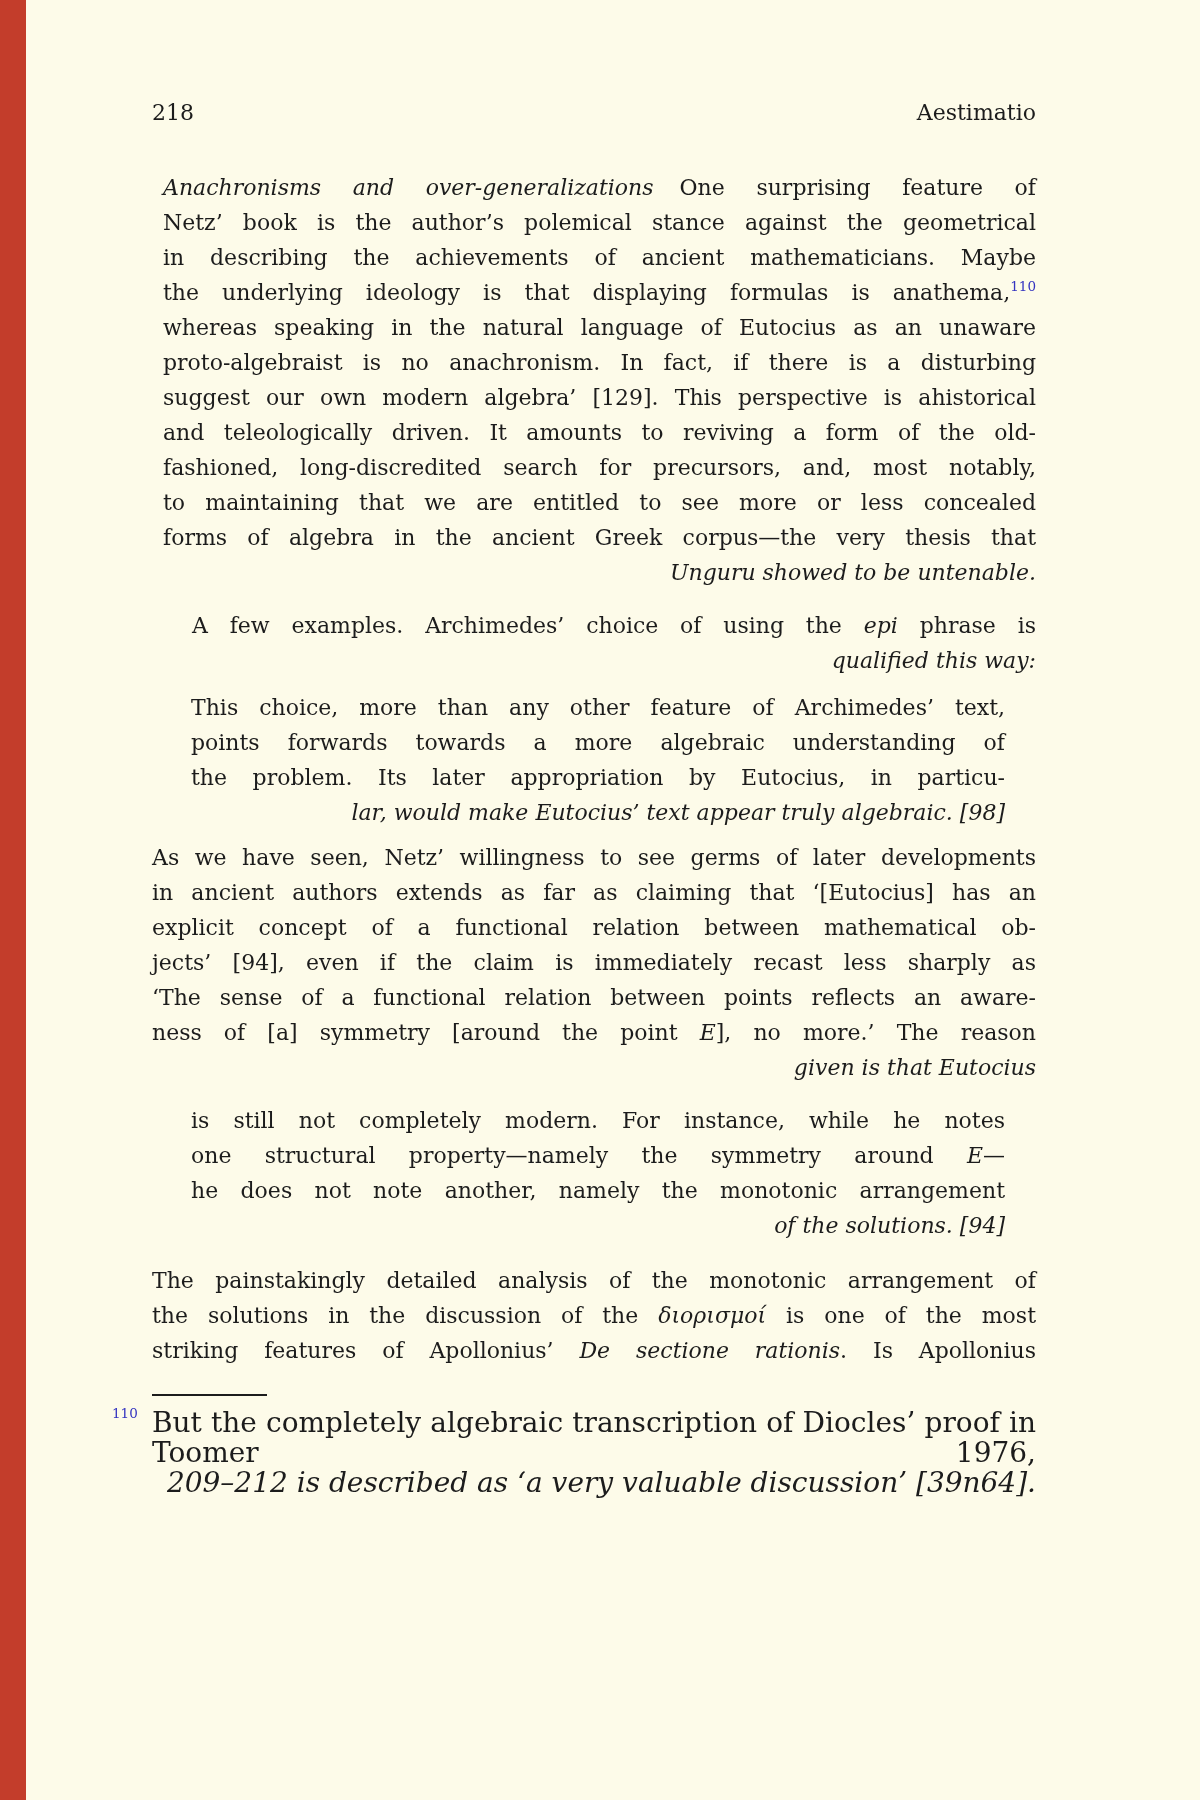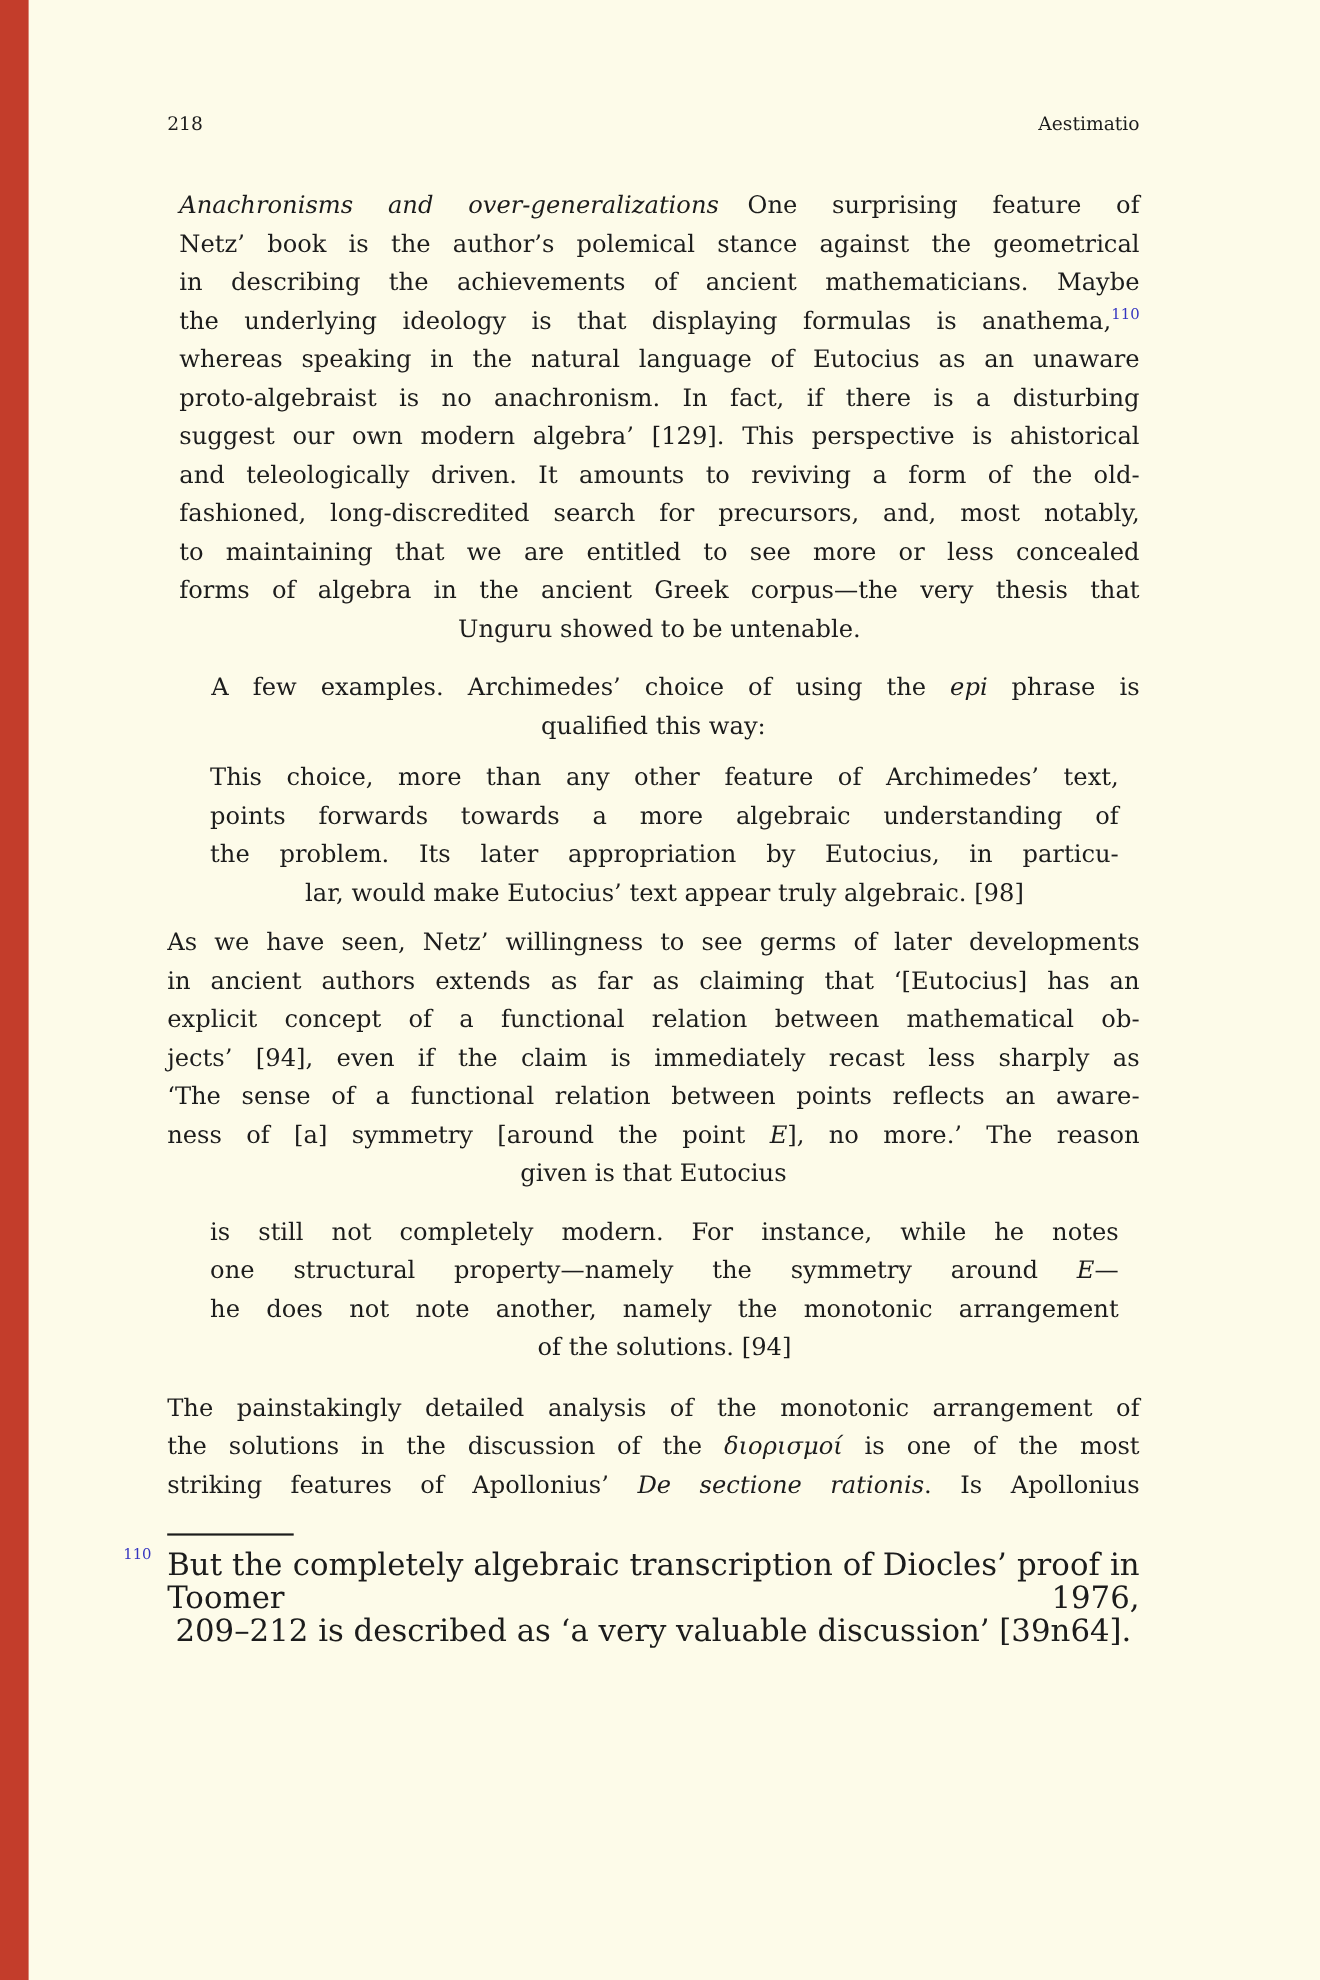--- a/index.html
+++ b/index.html
@@ -1,26 +1,26 @@
 <!DOCTYPE html>
 <html><head>
 <meta charset="utf-8">
 <style>
   html,body{margin:0;padding:0;background:#ffffff;}
   .page{position:relative;width:1200px;height:1800px;background:#FDFBE9;
         font-family:"DejaVu Serif",serif;color:#1C1C1C;overflow:hidden;}
   .edge-bar{position:absolute;left:0;top:0;width:26px;height:1800px;background:#C33D2B;}
   .content{position:absolute;left:152px;top:0;width:884px;}
   .pagehead{display:flex;justify-content:space-between;margin-top:99px;
-            font-size:17px;line-height:28px;}
+            font-size:22px;line-height:28px;}
   .ital{}
   .line{font-size:22px;line-height:35px;text-align:justify;text-align-last:justify;}
-  .line.last{text-align:center;text-align-last:auto;}
+  .line.last{text-align:right;text-align-last:auto;font-style:italic;}
   .line.ind{text-indent:40px;}
-  .block.quote{margin-left:39px;margin-right:19px;}
+  .block.quote{margin-left:39px;margin-right:31px;}
   .blk-p1{margin-top:43px;margin-left:11px;}
   .blk-p2{margin-top:18px;}
   .blk-q1{margin-top:12px;}
   .blk-p3{margin-top:10px;}
   .blk-q2{margin-top:18px;}
   .blk-p4{margin-top:20px;}
   .i{font-style:italic;}
   .g{font-style:italic;}
   .sup{color:#3434C0;font-size:13.5px;vertical-align:9px;line-height:0;}
   .gap{display:inline-block;width:26px;}

